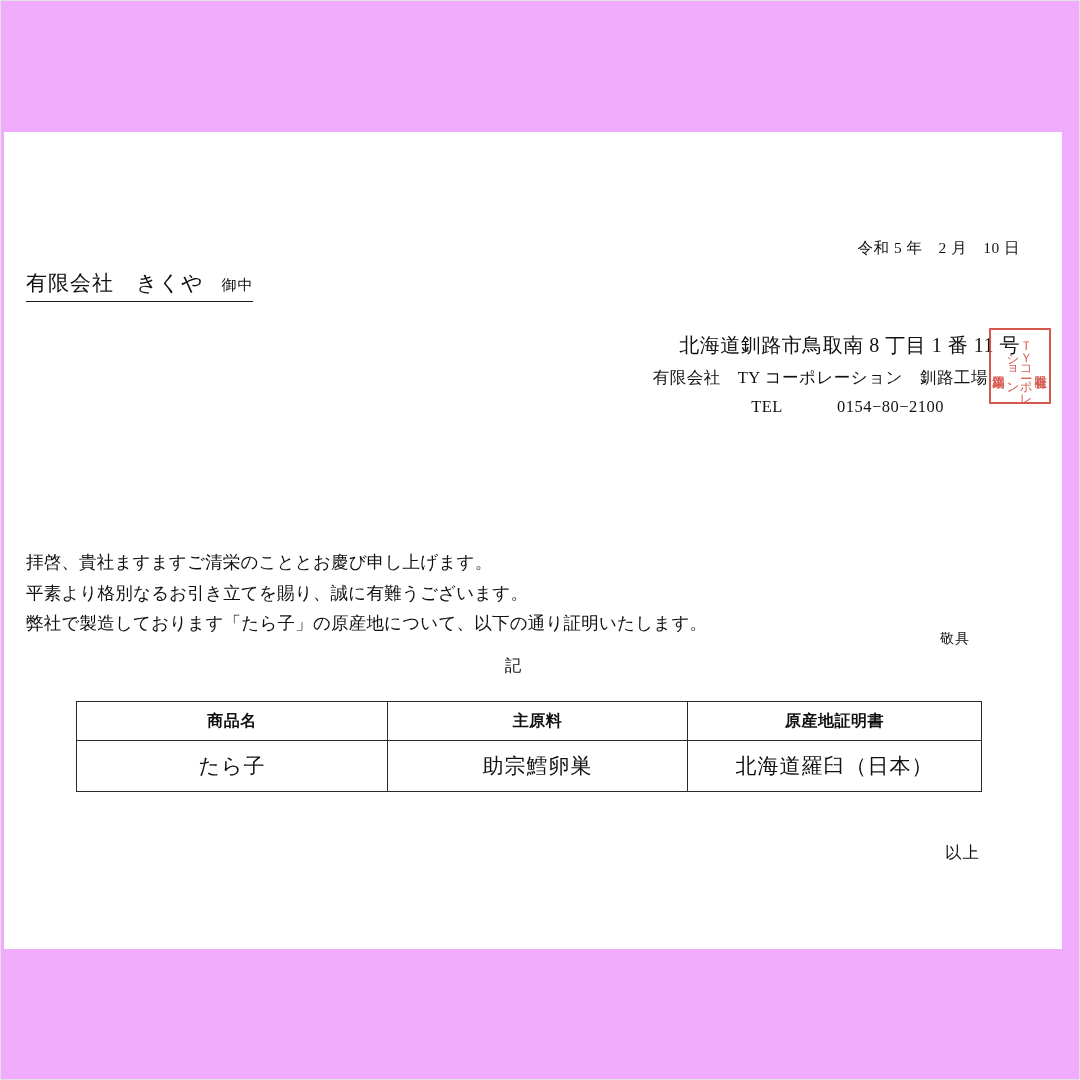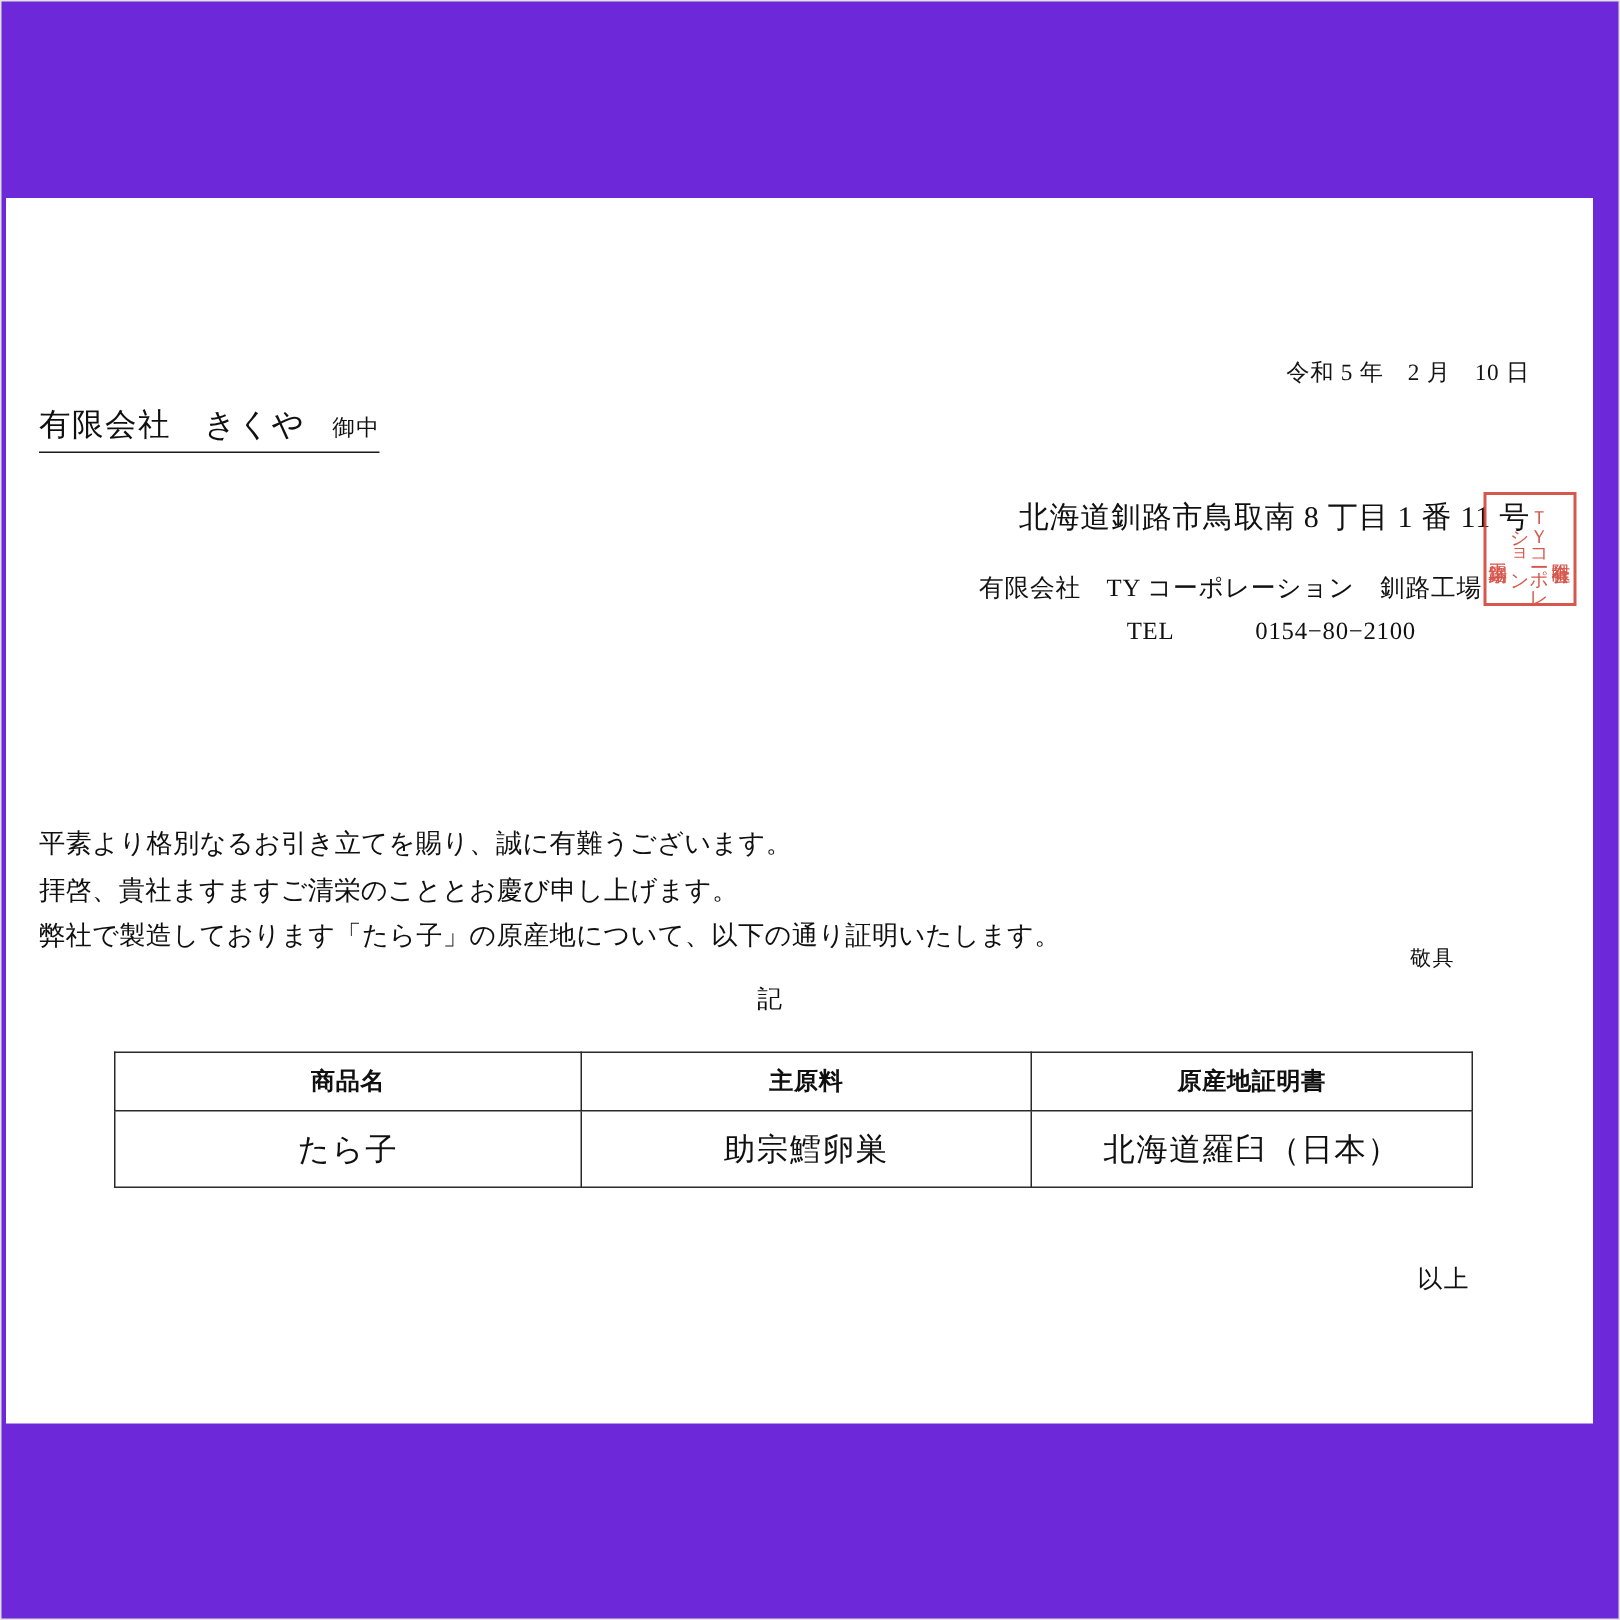--- a/index.html
+++ b/index.html
@@ -10,21 +10,21 @@
     width: 1080px;
     height: 1080px;
     background: #ffffff;
     font-family: "Liberation Serif", "DejaVu Serif", serif;
     overflow: hidden;
   }
   .page-frame {
     position: relative;
     width: 1080px;
     height: 1080px;
-    background: #6d28d9;
+    background: #f0abfc;
     box-sizing: border-box;
     border: 1px solid #e2e2e2;
   }
   .document {
     position: absolute;
     left: 3px;
     top: 131px;
     width: 1058px;
     height: 817px;
     background: #ffffff;
@@ -77,21 +77,21 @@
     color: #111111;
     white-space: nowrap;
   }
   .issuer .addr {
     font-size: 20px;
     letter-spacing: 0.5px;
     line-height: 1.35;
   }
   .issuer .org {
     font-size: 16.5px;
-    margin-top: 22px;
+    margin-top: 8px;
     letter-spacing: 0.5px;
     padding-right: 32px;
   }
   .issuer .tel {
     font-size: 16.5px;
     margin-top: 8px;
     letter-spacing: 0.5px;
     padding-right: 76px;
   }
   .issuer .tel .tel-label { margin-right: 54px; text-align: right; }
@@ -227,22 +227,22 @@
       </div>
 
       <div class="seal">
         <div class="seal-col">有限会社</div>
         <div class="seal-col">ＴＹコーポレーション</div>
         <div class="seal-col">釧路工場</div>
       </div>
 
 
       <div class="body-text">
+        <div>拝啓、貴社ますますご清栄のこととお慶び申し上げます。</div>
         <div>平素より格別なるお引き立てを賜り、誠に有難うございます。</div>
-        <div>拝啓、貴社ますますご清栄のこととお慶び申し上げます。</div>
         <div>弊社で製造しております「たら子」の原産地について、以下の通り証明いたします。</div>
       </div>
 
       <div class="closing">敬具</div>
       <div class="ki-mark">記</div>
 
       <table class="data-table">
         <colgroup>
           <col class="col-a">
             <col class="col-b">

